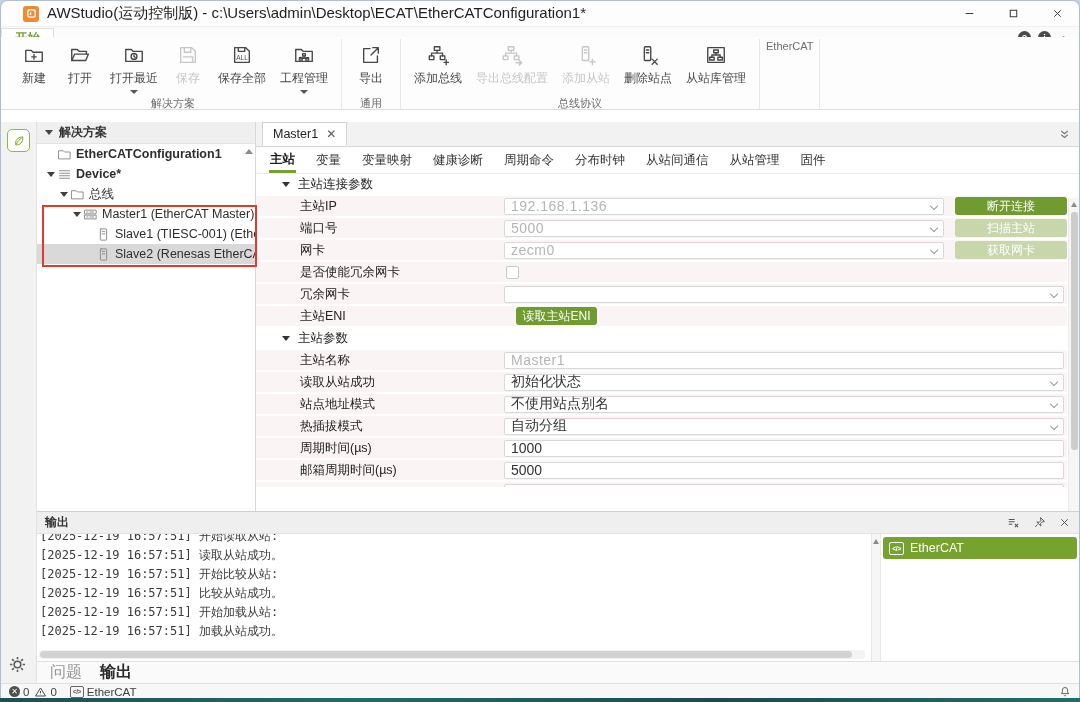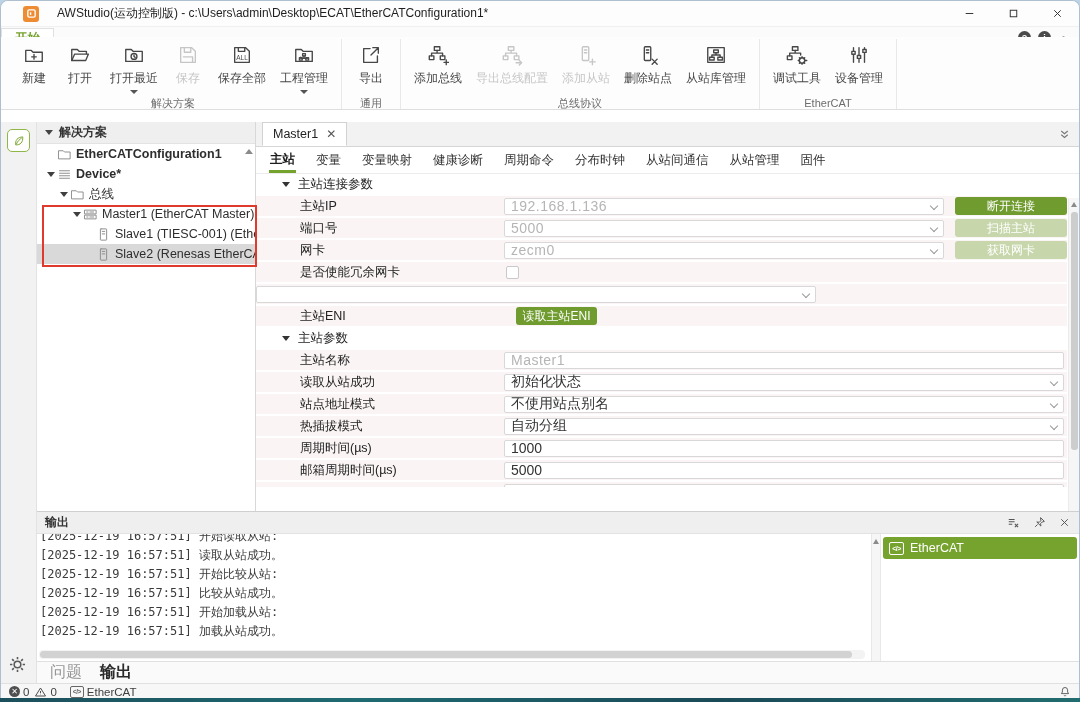--- a/index.html
+++ b/index.html
@@ -4,21 +4,21 @@
 <style>
 *{margin:0;padding:0;box-sizing:border-box}
 body{background:#bdd4e7;font-family:"Liberation Sans",sans-serif;-webkit-font-smoothing:antialiased}
 .stage{position:relative;width:1080px;height:702px;overflow:hidden;background:#bdd4e7}
 .window{position:absolute;left:0;top:0;width:1080px;height:698px;background:#fff;border-radius:8px 8px 0 0;overflow:hidden;border:1px solid #aebfd0;border-bottom:none}
 .teal{position:absolute;left:0;bottom:0;width:1080px;height:4px;background:linear-gradient(90deg,#1c4f5c,#1f6b72,#1a4a58,#216d70)}
 svg{display:block}
 
 .titlebar{position:absolute;left:0;top:0;width:100%;height:26px;background:#fdfdfd;display:flex;align-items:center;border-bottom:1px solid #f0f0f0}
 .appicon{width:16px;height:16px;margin-left:22px;border-radius:3px;background:#ee8c33;display:flex;align-items:center;justify-content:center;color:#fff}
-.title-text{margin-left:18px;font-size:12px;color:#1f1f1f}
+.title-text{margin-left:8px;font-size:15px;color:#1f1f1f}
 .win-controls{margin-left:auto;display:flex;height:100%}
 .win-btn{width:44px;height:100%;display:flex;align-items:center;justify-content:center;color:#333}
 
 .tabrow{position:absolute;left:0;top:26px;width:100%;height:22px;background:#fbfbfb;border-bottom:1px solid #e4e4e4;display:flex;align-items:flex-end}
 .ribbon-tab{height:21px;padding:0 13px;background:#fff;border:1px solid #e0e0e0;border-bottom:1px solid #fff;font-size:12.5px;font-weight:bold;color:#76a32d;display:flex;align-items:center;position:relative;top:1px}
 .tabrow-right{margin-left:auto;display:flex;align-items:center;gap:7px;padding-right:10px;height:100%}
 .circle-glyph{width:13px;height:13px;border-radius:50%;background:#4a4a4a;color:#fff;font-size:9px;font-weight:bold;display:flex;align-items:center;justify-content:center}
 .chev-up{color:#888}
 
 .ribbon{position:absolute;left:0;top:36px;width:100%;height:73px;background:#fdfdfd;border-bottom:1px solid #dedede;display:flex;padding:2px 4px 0 4px}
@@ -293,45 +293,20 @@
                   <rect x="5" y="14.5" width="5" height="3"></rect>
                   <rect x="14" y="14.5" width="5" height="3"></rect>
                 </svg>
               </span>
               <span class="rb-label">从站库管理</span>
             </div>
           </div>
           <div class="rb-caption">总线协议</div>
         </div>
         <div class="rb-group">
-          <div class="rb-buttons">
-            <div class="rb-btn">
-              <span class="rb-icon">
-                <svg width="22" height="22" viewBox="0 0 24 24" fill="none" stroke="currentColor" stroke-width="1.5" stroke-linecap="round" stroke-linejoin="round">
-                  <rect x="7" y="3" width="6" height="4"></rect>
-                  <path d="M10 7v3M4 10h12M4 10v3M16 10v2"></path>
-                  <rect x="1.5" y="13" width="5" height="4"></rect>
-                  <circle cx="17.5" cy="18" r="3"></circle>
-                  <path d="M17.5 13.8v1.4M17.5 20.8v1.4M13.3 18h1.4M21.3 18h1.4M14.6 15.1l1 1M19.4 19.9l1 1M20.4 15.1l-1 1M15.6 19.9l-1 1"></path>
-                </svg>
-              </span>
-              <span class="rb-label">调试工具</span>
-            </div>
-            <div class="rb-btn">
-              <span class="rb-icon">
-                <svg width="22" height="22" viewBox="0 0 24 24" fill="none" stroke="currentColor" stroke-width="1.5" stroke-linecap="round" stroke-linejoin="round">
-                  <path d="M6 4v16M12 4v16M18 4v16"></path>
-                  <rect x="4.2" y="8" width="3.6" height="3.2" fill="#fdfdfd"></rect>
-                  <rect x="10.2" y="12.5" width="3.6" height="3.2" fill="#fdfdfd"></rect>
-                  <rect x="16.2" y="6" width="3.6" height="3.2" fill="#fdfdfd"></rect>
-                </svg>
-              </span>
-              <span class="rb-label">设备管理</span>
-            </div>
-          </div>
           <div class="rb-caption">EtherCAT</div>
         </div>
       </div>
 
   <div class="bodyarea">
     <div class="activity">
       <span class="leafbox">
         <svg width="14" height="14" viewBox="0 0 24 24" fill="none" stroke="currentColor" stroke-width="1.7">
               <path d="M18.5 5C9 5.5 5.5 11 6.3 18.6c8 .8 12.7-4.6 12.2-13.6z"></path>
               <path d="M7.5 17.5C9.5 12.5 13 9 16.5 7"></path>
@@ -493,20 +468,23 @@
                 </div>
                 <div class="grid-row">
                   <div class="cell-name">
                     <span class="row-label">是否使能冗余网卡</span>
                   </div>
                   <div class="cell-value">
                     <span class="checkbox"></span>
                   </div>
                 </div>
                 <div class="grid-row">
+                  <div class="cell-name">
+                    <span class="row-label">冗余网卡</span>
+                  </div>
                   <div class="cell-value">
                     <div class="combo wide">
                       <span class="combo-text"></span>
                       <span class="caret"></span>
                     </div>
                   </div>
                 </div>
                 <div class="grid-row">
                   <div class="cell-name">
                     <span class="row-label">主站ENI</span>

